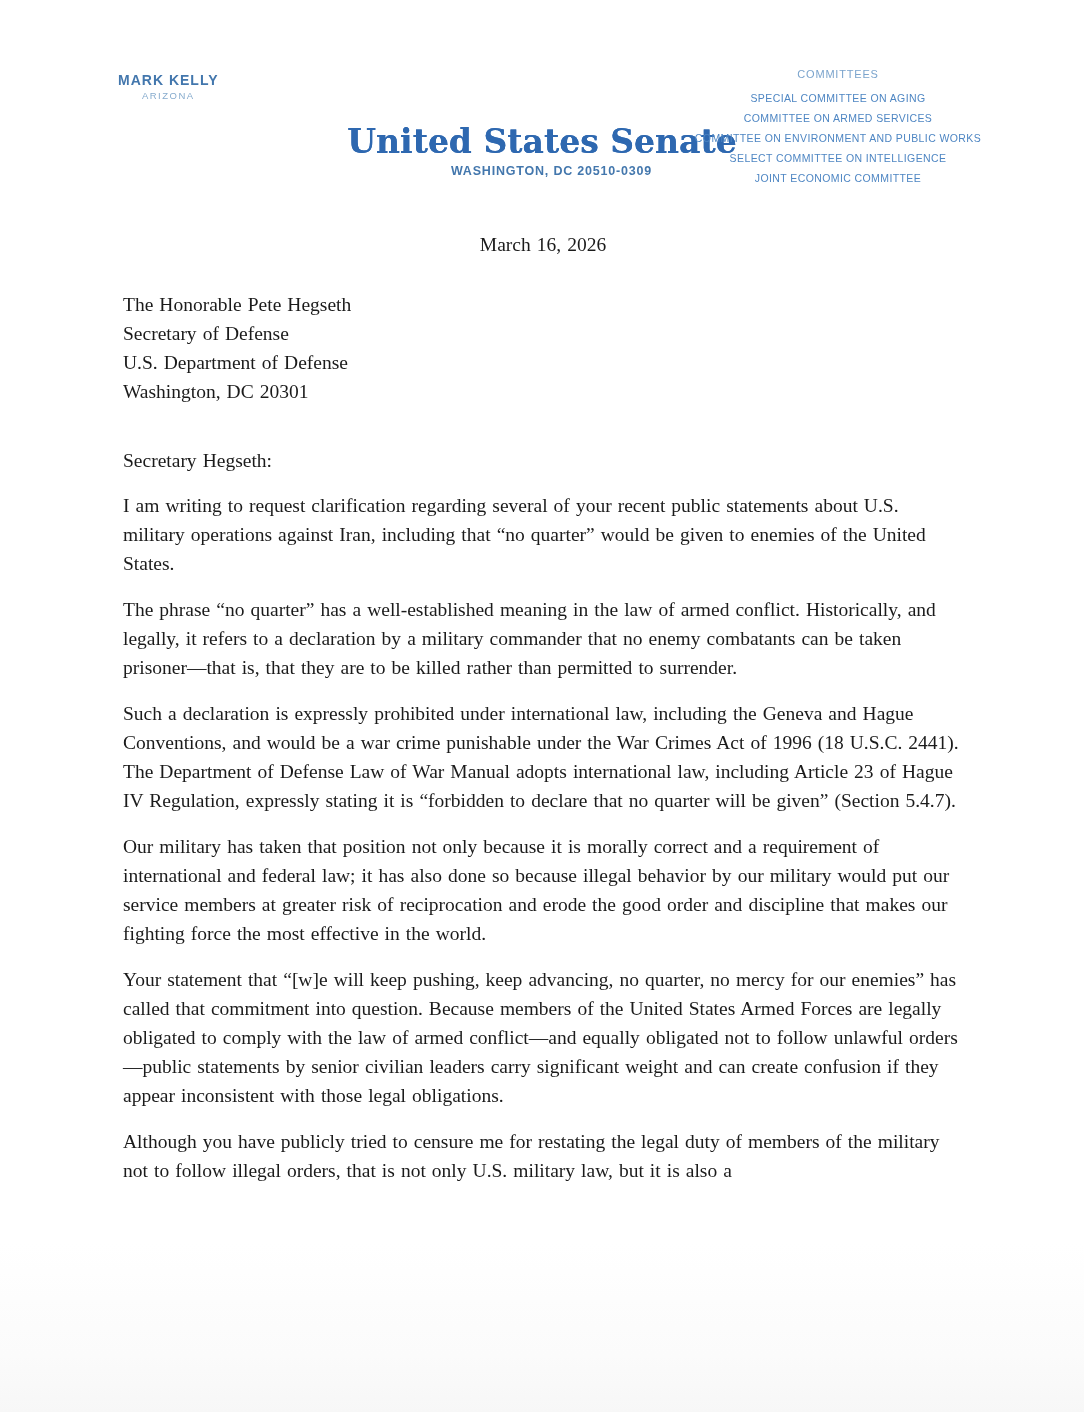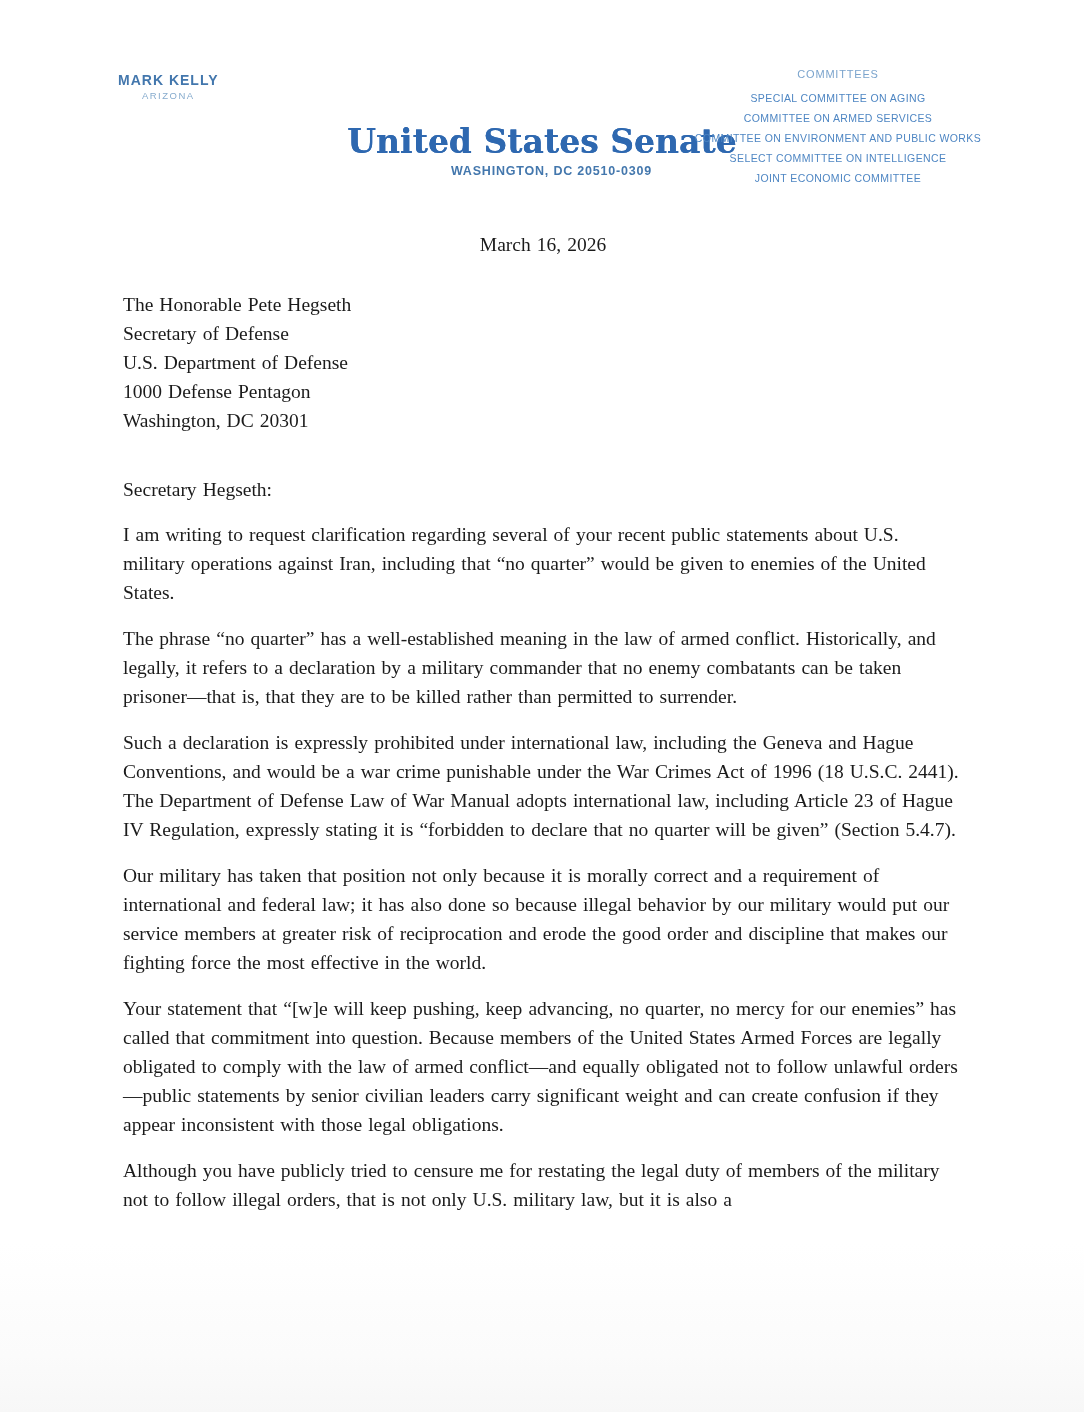--- a/index.html
+++ b/index.html
@@ -142,21 +142,20 @@
   </div>
 
   <div class="letter-content">
 
     <div class="date-line">March 16, 2026</div>
 
     <div class="recipient-address">
       <div class="recipient-line">The Honorable Pete Hegseth</div>
       <div class="recipient-line">Secretary of Defense</div>
       <div class="recipient-line">U.S. Department of Defense</div>
-      <div class="recipient-line">1000 Defense Pentagon</div>
       <div class="recipient-line">Washington, DC 20301</div>
     </div>
 
     <div class="salutation">Secretary Hegseth:</div>
 
     <p class="body-paragraph">I am writing to request clarification regarding several of your recent public statements about U.S. military operations against Iran, including that “no quarter” would be given to enemies of the United States.</p>
     <p class="body-paragraph">The phrase “no quarter” has a well-established meaning in the law of armed conflict. Historically, and legally, it refers to a declaration by a military commander that no enemy combatants can be taken prisoner—that is, that they are to be killed rather than permitted to surrender.</p>
     <p class="body-paragraph">Such a declaration is expressly prohibited under international law, including the Geneva and Hague Conventions, and would be a war crime punishable under the War Crimes Act of 1996 (18 U.S.C. 2441). The Department of Defense Law of War Manual adopts international law, including Article 23 of Hague IV Regulation, expressly stating it is “forbidden to declare that no quarter will be given” (Section 5.4.7).</p>
     <p class="body-paragraph">Our military has taken that position not only because it is morally correct and a requirement of international and federal law; it has also done so because illegal behavior by our military would put our service members at greater risk of reciprocation and erode the good order and discipline that makes our fighting force the most effective in the world.</p>
     <p class="body-paragraph">Your statement that “[w]e will keep pushing, keep advancing, no quarter, no mercy for our enemies” has called that commitment into question. Because members of the United States Armed Forces are legally obligated to comply with the law of armed conflict—and equally obligated not to follow unlawful orders—public statements by senior civilian leaders carry significant weight and can create confusion if they appear inconsistent with those legal obligations.</p>

